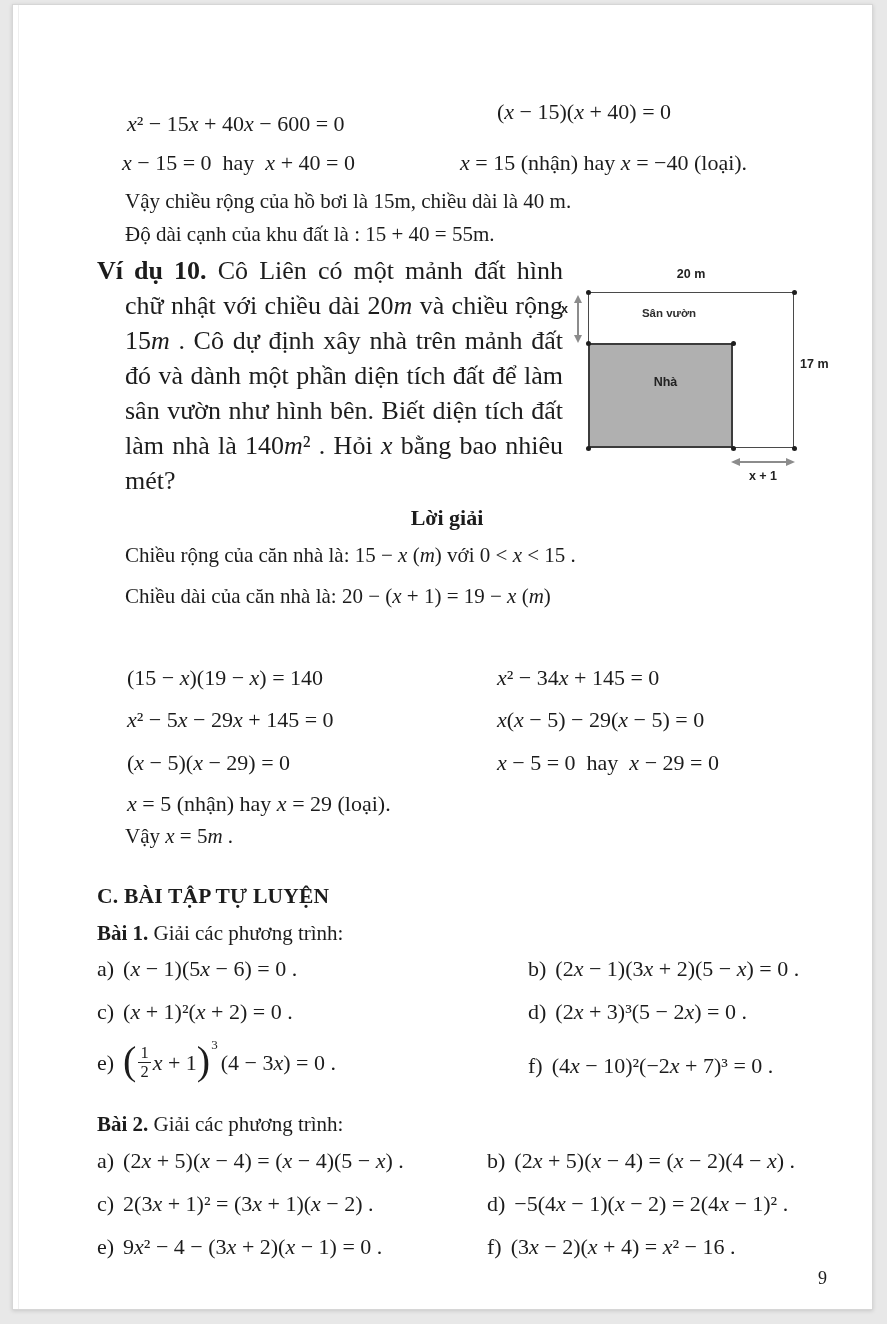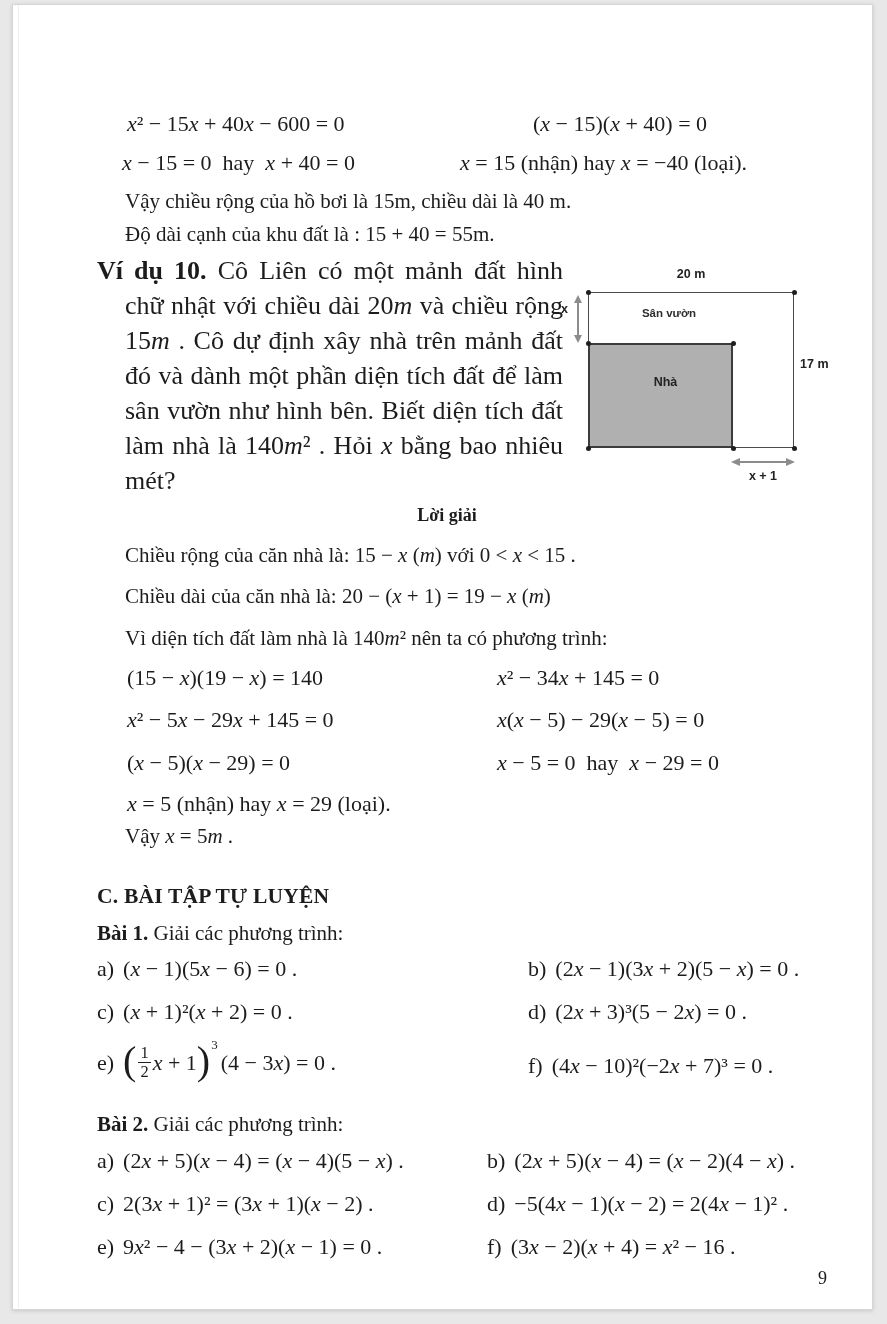--- a/index.html
+++ b/index.html
@@ -43,21 +43,21 @@
   .e-exp{font-size:13px;position:relative;top:-18px;left:1px;}
   .pagenum{font-size:18px;}
 </style>
 </head>
 <body>
 
 <div class="stage">
   <div class="page"></div>
 
   <div class="abs eq math" style="left:127px;top:111px;"><i>x</i>² − 15<i>x</i> + 40<i>x</i> − 600 = 0</div>
-  <div class="abs eq math" style="left:497px;top:111px;margin-left:36px;">(<i>x</i> − 15)(<i>x</i> + 40) = 0</div>
+  <div class="abs eq math" style="left:497px;top:99px;">(<i>x</i> − 15)(<i>x</i> + 40) = 0</div>
   <div class="abs eq math" style="left:122px;top:150px;"><i>x</i> − 15 = 0 hay <i>x</i> + 40 = 0</div>
   <div class="abs eq math" style="left:460px;top:150px;"><i>x</i> = 15 (nhận) hay <i>x</i> = −40 (loại).</div>
   <div class="abs body-line" style="left:125px;top:189px;">Vậy chiều rộng của hồ bơi là 15m, chiều dài là 40 m.</div>
   <div class="abs body-line" style="left:125px;top:222px;">Độ dài cạnh của khu đất là : 15 + 40 = 55m.</div>
 
   <p class="para"><b>Ví dụ 10.</b><span class="math"> Cô Liên có một mảnh đất hình chữ nhật với chiều dài 20<i>m</i> và chiều rộng 15<i>m</i> . Cô dự định xây nhà trên mảnh đất đó và dành một phần diện tích đất để làm sân vườn như hình bên. Biết diện tích đất làm nhà là 140<i>m</i>² . Hỏi <i>x</i> bằng bao nhiêu mét?</span></p>
 
   <div class="diagram">
     <div class="d-lab" style="left:78px;top:2px;width:106px;text-align:center;">20 m</div>
     <div class="d-outer"></div>
@@ -79,24 +79,23 @@
     <div class="d-lab" style="left:171px;top:204px;width:64px;text-align:center;">x + 1</div>
     <div class="d-dot" style="left:26px;top:25px;"></div>
     <div class="d-dot" style="left:232px;top:25px;"></div>
     <div class="d-dot" style="left:26px;top:181px;"></div>
     <div class="d-dot" style="left:232px;top:181px;"></div>
     <div class="d-dot" style="left:26px;top:76px;"></div>
     <div class="d-dot" style="left:171px;top:76px;"></div>
     <div class="d-dot" style="left:171px;top:181px;"></div>
   </div>
 
-  <div class="abs bold center" style="left:97px;top:505px;width:700px;font-size:18px;">Lời giải</div>
+  <div class="abs bold center" style="left:97px;top:505px;width:700px;font-size:22px;">Lời giải</div>
   <div class="abs body-line math" style="left:125px;top:543px;">Chiều rộng của căn nhà là: 15 − <i>x</i> (<i>m</i>) với 0 &lt; <i>x</i> &lt; 15 .</div>
   <div class="abs body-line math" style="left:125px;top:584px;">Chiều dài của căn nhà là: 20 − (<i>x</i> + 1) = 19 − <i>x</i> (<i>m</i>)</div>
-  <div class="abs body-line math" style="left:125px;top:626px;">Vì diện tích đất làm nhà là 140<i>m</i>² nên ta có phương trình:</div>
 
   <div class="abs eq math" style="left:127px;top:665px;">(15 − <i>x</i>)(19 − <i>x</i>) = 140</div>
   <div class="abs eq math" style="left:497px;top:665px;text-align:right;"><i>x</i>² − 34<i>x</i> + 145 = 0</div>
   <div class="abs eq math" style="left:127px;top:707px;"><i>x</i>² − 5<i>x</i> − 29<i>x</i> + 145 = 0</div>
   <div class="abs eq math" style="left:497px;top:707px;"><i>x</i>(<i>x</i> − 5) − 29(<i>x</i> − 5) = 0</div>
   <div class="abs eq math" style="left:127px;top:750px;">(<i>x</i> − 5)(<i>x</i> − 29) = 0</div>
   <div class="abs eq math" style="left:497px;top:750px;"><i>x</i> − 5 = 0 hay <i>x</i> − 29 = 0</div>
   <div class="abs eq math" style="left:127px;top:791px;"><i>x</i> = 5 (nhận) hay <i>x</i> = 29 (loại).</div>
   <div class="abs body-line math" style="left:125px;top:824px;">Vậy <i>x</i> = 5<i>m</i> .</div>
 

